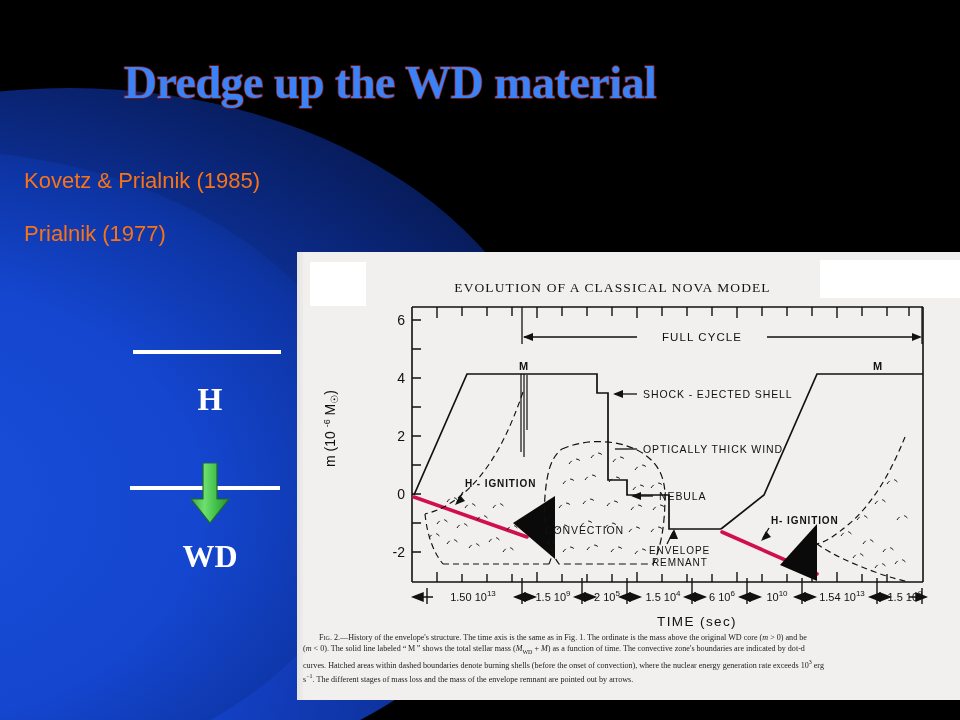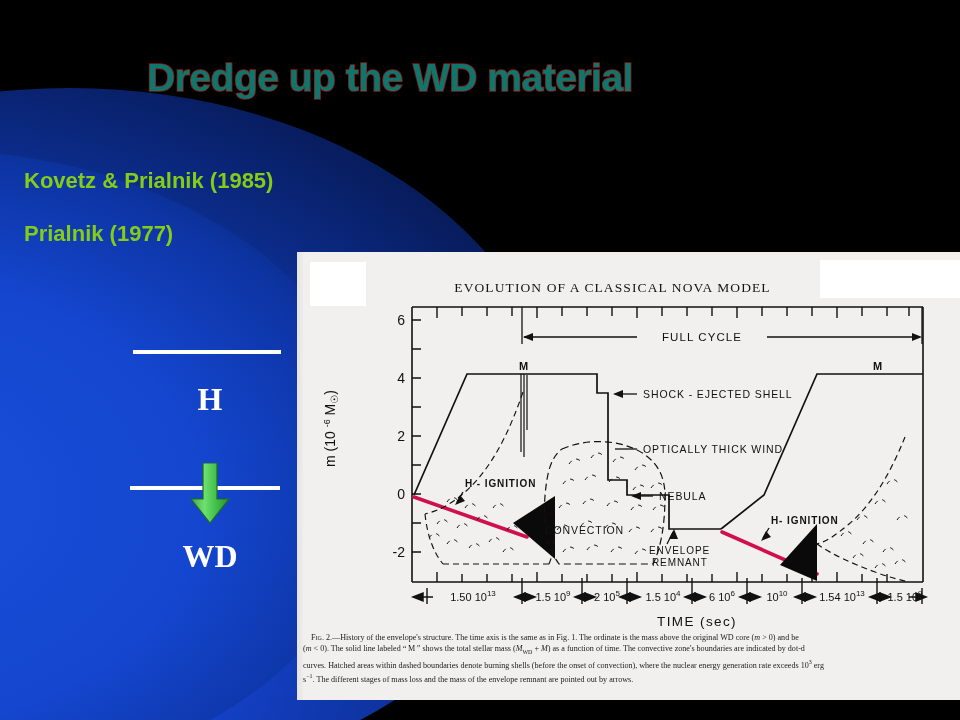--- a/index.html
+++ b/index.html
@@ -27,40 +27,39 @@
     background:radial-gradient(ellipse at 45% 55%, #1b4fdb 0%, #1446cf 45%, #0d34a3 70%, #06205f 90%, rgba(0,0,20,0) 100%);
     z-index:0;
   }
 
   
   #slide-title{
     position:absolute;
     left:0; top:56px; width:780px;
     text-align:center;
     z-index:5;
-    font-family:Liberation Sans, sans-serif;
+    font-family:Liberation Serif, serif;
     font-weight:bold;
-    font-size:39px;
+    font-size:46px;
     letter-spacing:-0.5px;
-    color:#0f766e;
+    color:#3b82f6;
     -webkit-text-stroke:1.6px #8B1A12;
     paint-order:stroke fill;
     text-shadow:0 0 1px #8B1A12;
     white-space:nowrap;
   }
 
   
   .reference{
     position:absolute;
     z-index:5;
-    color:#84cc16;
+    color:#f97316;
     font-family:"Liberation Sans", sans-serif;
     font-size:22px;
     white-space:nowrap;
-    font-weight:bold;
   }
   #ref-1{ left:24px; top:168px; }
   #ref-2{ left:24px; top:221px; }
 
   
   #hwd-diagram{ position:absolute; left:120px; top:335px; width:180px; height:260px; z-index:6; }
   .hline{ position:absolute; background:#FFFFFF; height:4px; }
   #hwd-line-top{ left:13px; top:15px; width:148px; }
   #hwd-line-bottom{ left:10px; top:151px; width:150px; }
   #label-h{
@@ -107,21 +106,21 @@
 
   
   #fig-caption{
     position:absolute; left:6px; top:381px; width:680px;
     font-family:"Liberation Serif", serif;
     font-size:8.1px; line-height:10.6px;
     color:#1a1a1a; z-index:12;
     text-align:left;
   }
   #fig-caption .cap-line{ white-space:nowrap; overflow:hidden; }
-  #fig-caption .figlabel{ font-variant:small-caps; font-weight:normal; }
+  #fig-caption .figlabel{ font-variant:small-caps; font-weight:normal;margin-left:8px; }
   #fig-caption i{ font-style:italic; }
   #fig-caption sub{ font-size:6px; }
   #fig-caption sup{ font-size:6px; }
 </style>
 </head>
 <body>
 
 <div id="bg-ellipse"></div>
 <div id="bg-ellipse2"></div>
 

